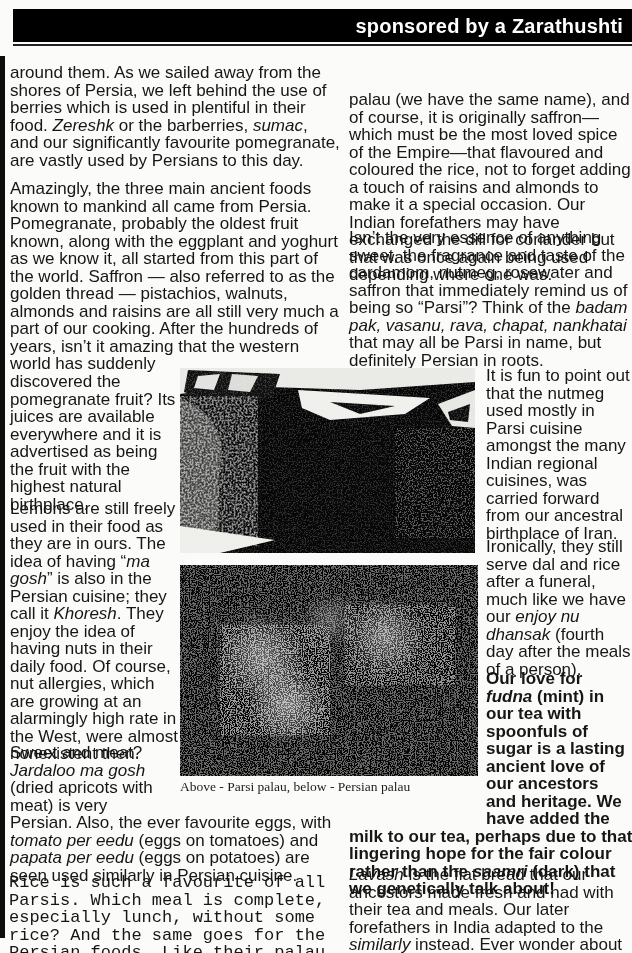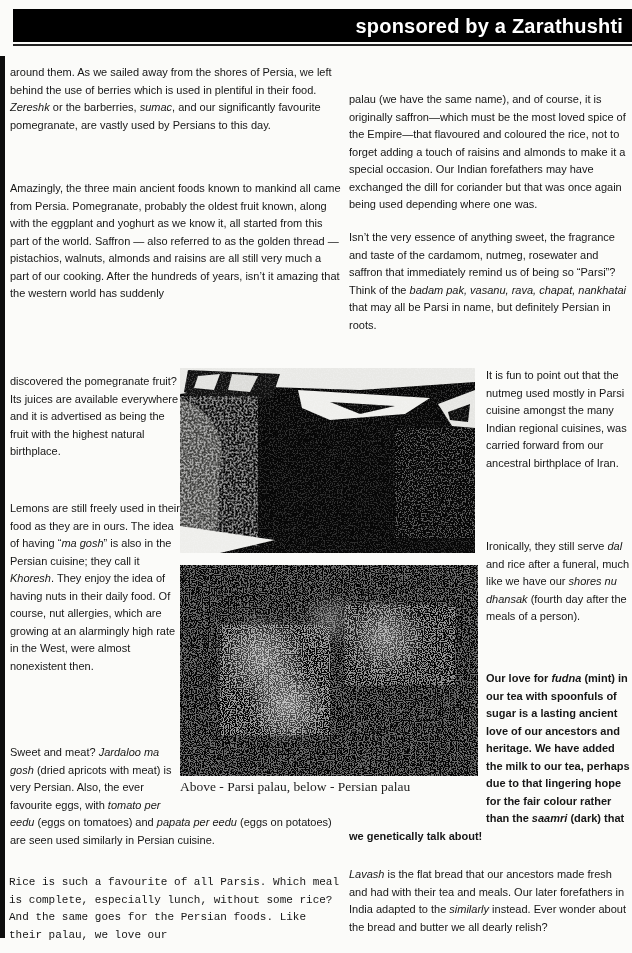--- a/index.html
+++ b/index.html
@@ -17,21 +17,21 @@
     color:#fff;font-size:20px;font-weight:700;letter-spacing:0.2px;
     white-space:nowrap;
   }
   .rule{
     left:13px;top:44px;width:619px;height:2px;background:#222;
   }
   .edge-bar{
     left:0;top:56px;width:5px;height:882px;background:#0d0d0d;
   }
   .para{
-    font-size:11px;line-height:17.5px;letter-spacing:0px;
+    font-size:17px;line-height:17.5px;letter-spacing:0px;
     text-align:left;color:#161616;
   }
   
   .l-p1{left:10px;top:64px;width:330px;}
   .l-p2{left:10px;top:180px;width:332px;}
   .l-p2b{left:10px;top:373px;width:172px;}
   .l-p3{left:10px;top:500px;width:172px;}
   .l-p4{left:10px;top:744px;width:332px;}
   .l-p5{left:9px;top:874px;width:332px;font-family:Liberation Mono, monospace;}
   
@@ -67,21 +67,21 @@
 <div class="abs para l-p3"><span>Lemons are still freely used in their food as they are in ours. The idea of having “</span><span style="font-style: italic;">ma gosh</span><span>” is also in the Persian cuisine; they call it </span><span style="font-style: italic;">Khoresh</span><span>. They enjoy the idea of having nuts in their daily food. Of course, nut allergies, which are growing at an alarmingly high rate in the West, were almost nonexistent then.</span></div>
 <div class="abs para l-p4">
   <div class="spacer-right"></div>
   <span><span>Sweet and meat? </span><span style="font-style: italic;">Jardaloo ma gosh</span><span> (dried apricots with meat) is very Persian. Also, the ever favourite eggs, with </span><span style="font-style: italic;">tomato per eedu</span><span> (eggs on tomatoes) and </span><span style="font-style: italic;">papata per eedu</span><span> (eggs on potatoes) are seen used similarly in Persian cuisine.</span></span>
 </div>
 <div class="abs para l-p5"><span>Rice is such a favourite of all Parsis. Which meal is complete, especially lunch, without some rice? And the same goes for the Persian foods. Like their palau, we love our</span></div>
 
 <div class="abs para r-p1"><span>palau (we have the same name), and of course, it is originally saffron—which must be the most loved spice of the Empire—that flavoured and coloured the rice, not to forget adding a touch of raisins and almonds to make it a special occasion. Our Indian forefathers may have exchanged the dill for coriander but that was once again being used depending where one was.</span></div>
 <div class="abs para r-p2"><span>Isn’t the very essence of anything sweet, the fragrance and taste of the cardamom, nutmeg, rosewater and saffron that immediately remind us of being so “Parsi”? Think of the </span><span style="font-style: italic;">badam pak, vasanu, rava, chapat, nankhatai</span><span> that may all be Parsi in name, but definitely Persian in roots.</span></div>
 <div class="abs para r-p3"><span>It is fun to point out that the nutmeg used mostly in Parsi cuisine amongst the many Indian regional cuisines, was carried forward from our ancestral birthplace of Iran.</span></div>
-<div class="abs para r-p4"><span>Ironically, they still serve </span><span style="font-style: italic;">dal</span><span> and rice after a funeral, much like we have our </span><span style="font-style: italic;">shores nu dhansak</span><span> (fourth day after the meals of a person).</span></div>
+<div class="abs para r-p4"><span>Ironically, they still serve </span><span style="">dal</span><span> and rice after a funeral, much like we have our </span><span style="font-style: italic;">enjoy nu dhansak</span><span> (fourth day after the meals of a person).</span></div>
 <div class="abs para r-p5">
   <div class="spacer-left"></div>
   <span><span>Our love for </span><span style="font-style: italic;">fudna</span><span> (mint) in our tea with spoonfuls of sugar is a lasting ancient love of our ancestors and heritage. We have added the milk to our tea, perhaps due to that lingering hope for the fair colour rather than the </span><span style="font-style: italic;">saamri</span><span> (dark) that we genetically talk about!</span></span>
 </div>
 <div class="abs para r-p6"><span style="font-style: italic;">Lavash</span><span> is the flat bread that our ancestors made fresh and had with their tea and meals. Our later forefathers in India adapted to the </span><span style="font-style: italic;">similarly</span><span> instead. Ever wonder about the bread and butter we all dearly relish?</span></div>
 
 <div class="abs photo photo-top">
   <svg width="295" height="185" viewBox="0 0 295 185">
     <defs>
       <filter id="speck1" x="0" y="0" width="100%" height="100%">

